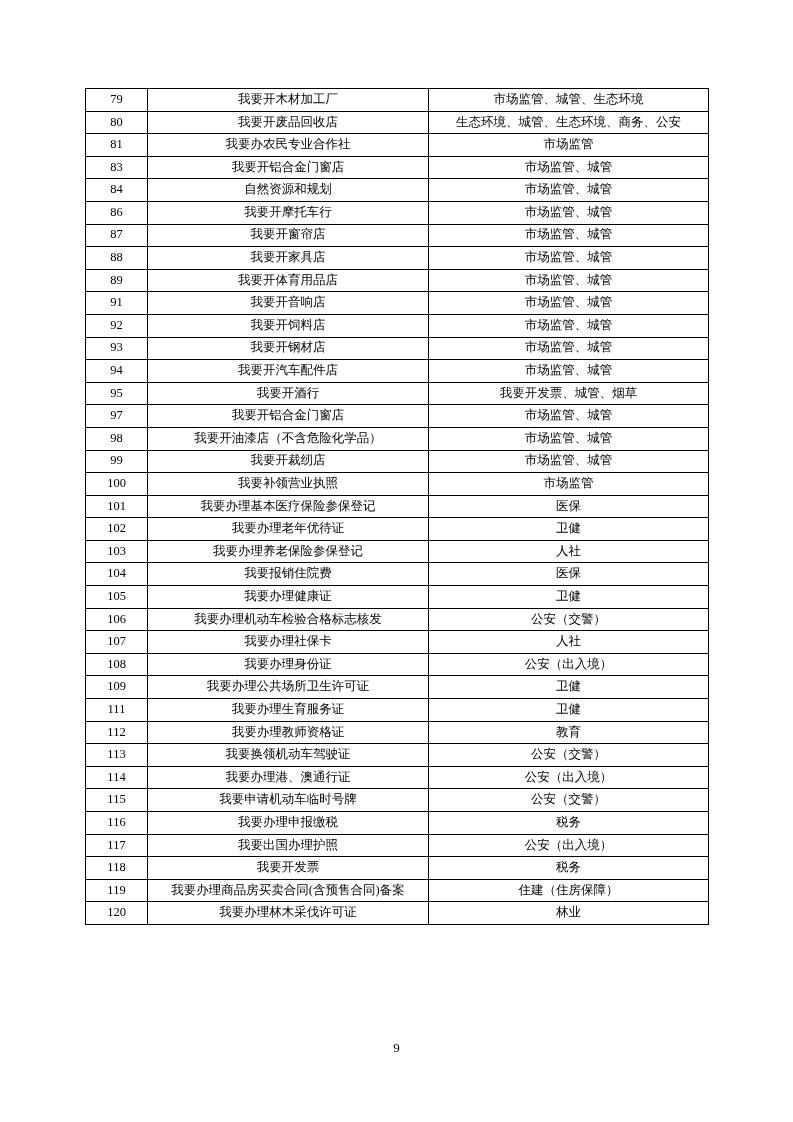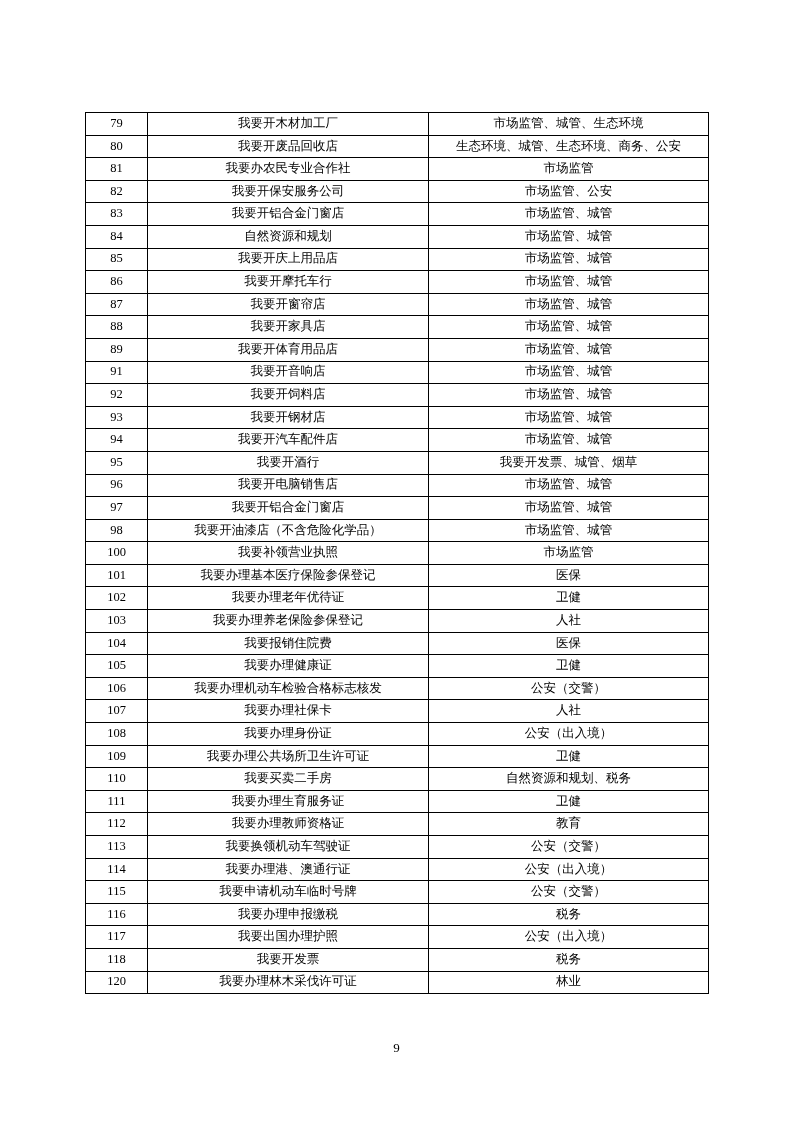--- a/index.html
+++ b/index.html
@@ -11,21 +11,21 @@
     width: 793px;
     height: 1122px;
     font-family: "Liberation Serif", "DejaVu Serif", serif;
     color: #000000;
     position: relative;
   }
   .page {
     width: 793px;
     height: 1122px;
     box-sizing: border-box;
-    padding: 112px 85px 0 85px;
+    padding: 88px 85px 0 85px;
     position: relative;
   }
   table.doc-table {
     border-collapse: collapse;
     width: 623px;
     table-layout: fixed;
   }
   table.doc-table td {
     border: 1px solid #000000;
     height: 21.6px;
@@ -72,37 +72,27 @@
           <td>80</td>
           <td>我要开废品回收店</td>
           <td>生态环境、城管、生态环境、商务、公安</td>
         </tr>
         <tr>
           <td>81</td>
           <td>我要办农民专业合作社</td>
           <td>市场监管</td>
         </tr>
         <tr>
-          <td>82</td>
-          <td>我要开保安服务公司</td>
-          <td>市场监管、公安</td>
-        </tr>
-        <tr>
           <td>83</td>
           <td>我要开铝合金门窗店</td>
           <td>市场监管、城管</td>
         </tr>
         <tr>
           <td>84</td>
           <td>自然资源和规划</td>
-          <td>市场监管、城管</td>
-        </tr>
-        <tr>
-          <td>85</td>
-          <td>我要开庆上用品店</td>
           <td>市场监管、城管</td>
         </tr>
         <tr>
           <td>86</td>
           <td>我要开摩托车行</td>
           <td>市场监管、城管</td>
         </tr>
         <tr>
           <td>87</td>
           <td>我要开窗帘店</td>
@@ -137,32 +127,32 @@
           <td>94</td>
           <td>我要开汽车配件店</td>
           <td>市场监管、城管</td>
         </tr>
         <tr>
           <td>95</td>
           <td>我要开酒行</td>
           <td>我要开发票、城管、烟草</td>
         </tr>
         <tr>
-          <td>96</td>
-          <td>我要开电脑销售店</td>
-          <td>市场监管、城管</td>
-        </tr>
-        <tr>
           <td>97</td>
           <td>我要开铝合金门窗店</td>
           <td>市场监管、城管</td>
         </tr>
         <tr>
           <td>98</td>
           <td>我要开油漆店（不含危险化学品）</td>
+          <td>市场监管、城管</td>
+        </tr>
+        <tr>
+          <td>99</td>
+          <td>我要开裁纫店</td>
           <td>市场监管、城管</td>
         </tr>
         <tr>
           <td>100</td>
           <td>我要补领营业执照</td>
           <td>市场监管</td>
         </tr>
         <tr>
           <td>101</td>
           <td>我要办理基本医疗保险参保登记</td>
@@ -202,25 +192,20 @@
           <td>108</td>
           <td>我要办理身份证</td>
           <td>公安（出入境）</td>
         </tr>
         <tr>
           <td>109</td>
           <td>我要办理公共场所卫生许可证</td>
           <td>卫健</td>
         </tr>
         <tr>
-          <td>110</td>
-          <td>我要买卖二手房</td>
-          <td>自然资源和规划、税务</td>
-        </tr>
-        <tr>
           <td>111</td>
           <td>我要办理生育服务证</td>
           <td>卫健</td>
         </tr>
         <tr>
           <td>112</td>
           <td>我要办理教师资格证</td>
           <td>教育</td>
         </tr>
         <tr>
@@ -245,20 +230,25 @@
         </tr>
         <tr>
           <td>117</td>
           <td>我要出国办理护照</td>
           <td>公安（出入境）</td>
         </tr>
         <tr>
           <td>118</td>
           <td>我要开发票</td>
           <td>税务</td>
+        </tr>
+        <tr>
+          <td>119</td>
+          <td>我要办理商品房买卖合同(含预售合同)备案</td>
+          <td>住建（住房保障）</td>
         </tr>
         <tr>
           <td>120</td>
           <td>我要办理林木采伐许可证</td>
           <td>林业</td>
         </tr>
       </tbody>
   </table>
   <div class="page-number">9</div>
 </div>

